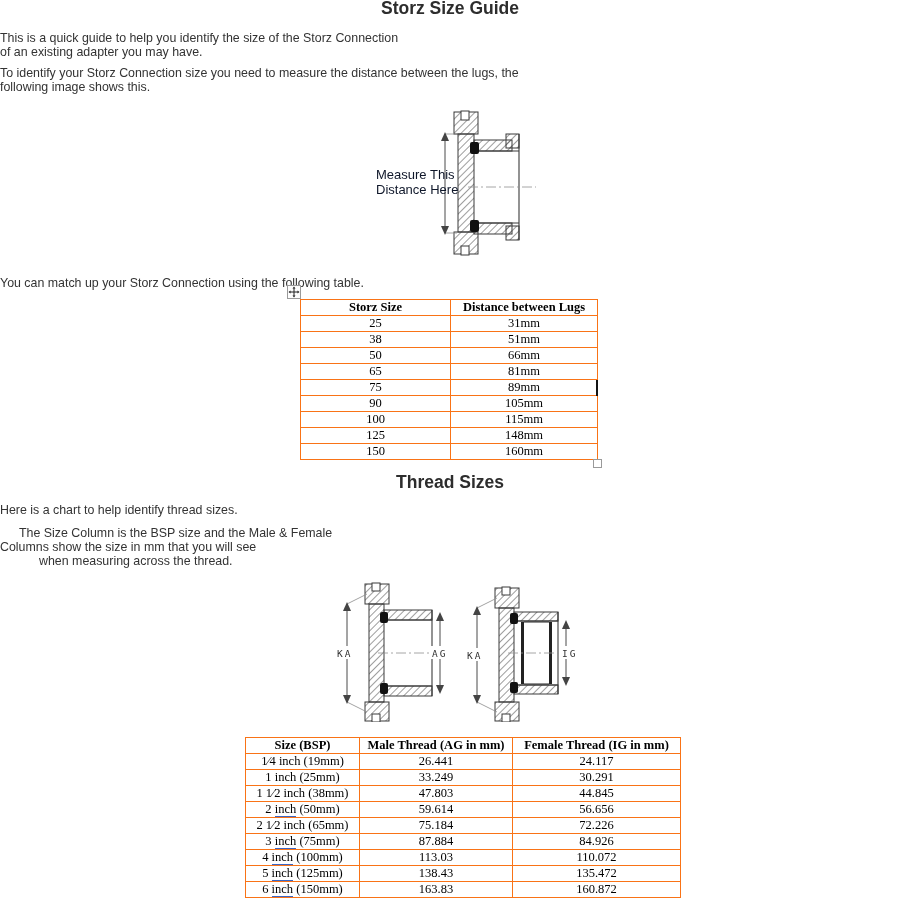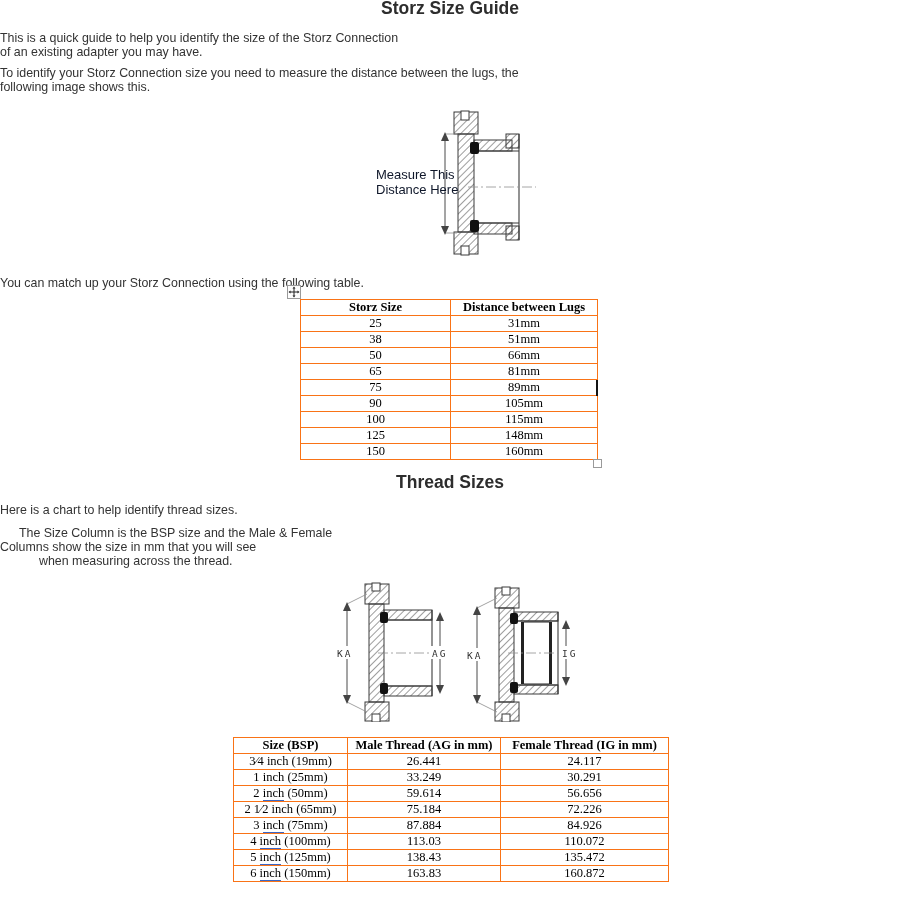--- a/index.html
+++ b/index.html
@@ -5,21 +5,21 @@
   html,body{margin:0;padding:0;background:#ffffff;}
   #page{position:relative;width:868px;height:900px;background:#ffffff;overflow:hidden;
         font-family:"Liberation Sans",sans-serif;color:#323232;}
   .cline{position:absolute;left:0;width:900px;text-align:left;font-size:12.4px;line-height:14px;color:#333;}
   .h1{position:absolute;left:0;width:900px;text-align:center;font-weight:bold;font-size:17.5px;color:#2d2d2d;}
   
   table{border-collapse:collapse;table-layout:fixed;font-family:"Liberation Serif",serif;font-size:12.5px;color:#000;}
   th,td{border:1px solid #f97316;height:15px;line-height:15px;padding:0;text-align:center;overflow:hidden;white-space:nowrap;}
   th{font-weight:bold;}
   #storz-table{position:absolute;left:300px;top:299px;width:297px;}
-  #thread-table{position:absolute;left:233px;top:737px;width:435px;}
+  #thread-table{position:absolute;left:245px;top:737px;width:435px;}
   .inch-underline{border-bottom:1.5px solid #3b66c4;}
   
   #measure-label{position:absolute;left:376px;top:167px;font-size:13px;line-height:15px;color:#0f172a;text-align:left;}
   
   #caret{position:absolute;left:596px;top:380px;width:2px;height:16px;background:#141414;}
   #resize-handle{position:absolute;left:593px;top:459px;width:7px;height:7px;border:1px solid #9a9a9a;background:#fff;}
   #move-handle{position:absolute;left:287px;top:285px;width:14px;height:14px;}
   svg{position:absolute;}
   .dim{stroke:#4a4a4a;stroke-width:1;}
   .ext{stroke:#8a8a8a;stroke-width:0.8;}
@@ -218,30 +218,35 @@
       </colgroup>
     <thead>
       <tr>
         <th>Size (BSP)</th>
         <th>Male Thread (AG in mm)</th>
         <th>Female Thread (IG in mm)</th>
       </tr>
     </thead>
     <tbody>
         <tr>
-          <td><span>3⁄4 </span><span>inch</span><span> (19mm)</span></td>
+          <td><span>1⁄4 </span><span>inch</span><span> (19mm)</span></td>
           <td>26.441</td>
           <td>24.117</td>
         </tr>
         <tr>
           <td><span>1 </span><span>inch</span><span> (25mm)</span></td>
           <td>33.249</td>
           <td>30.291</td>
         </tr>
         <tr>
+          <td><span>1 1⁄2 </span><span>inch</span><span> (38mm)</span></td>
+          <td>47.803</td>
+          <td>44.845</td>
+        </tr>
+        <tr>
           <td><span>2 </span><span class="inch-underline">inch</span><span> (50mm)</span></td>
           <td>59.614</td>
           <td>56.656</td>
         </tr>
         <tr>
           <td><span>2 1⁄2 </span><span>inch</span><span> (65mm)</span></td>
           <td>75.184</td>
           <td>72.226</td>
         </tr>
         <tr>

